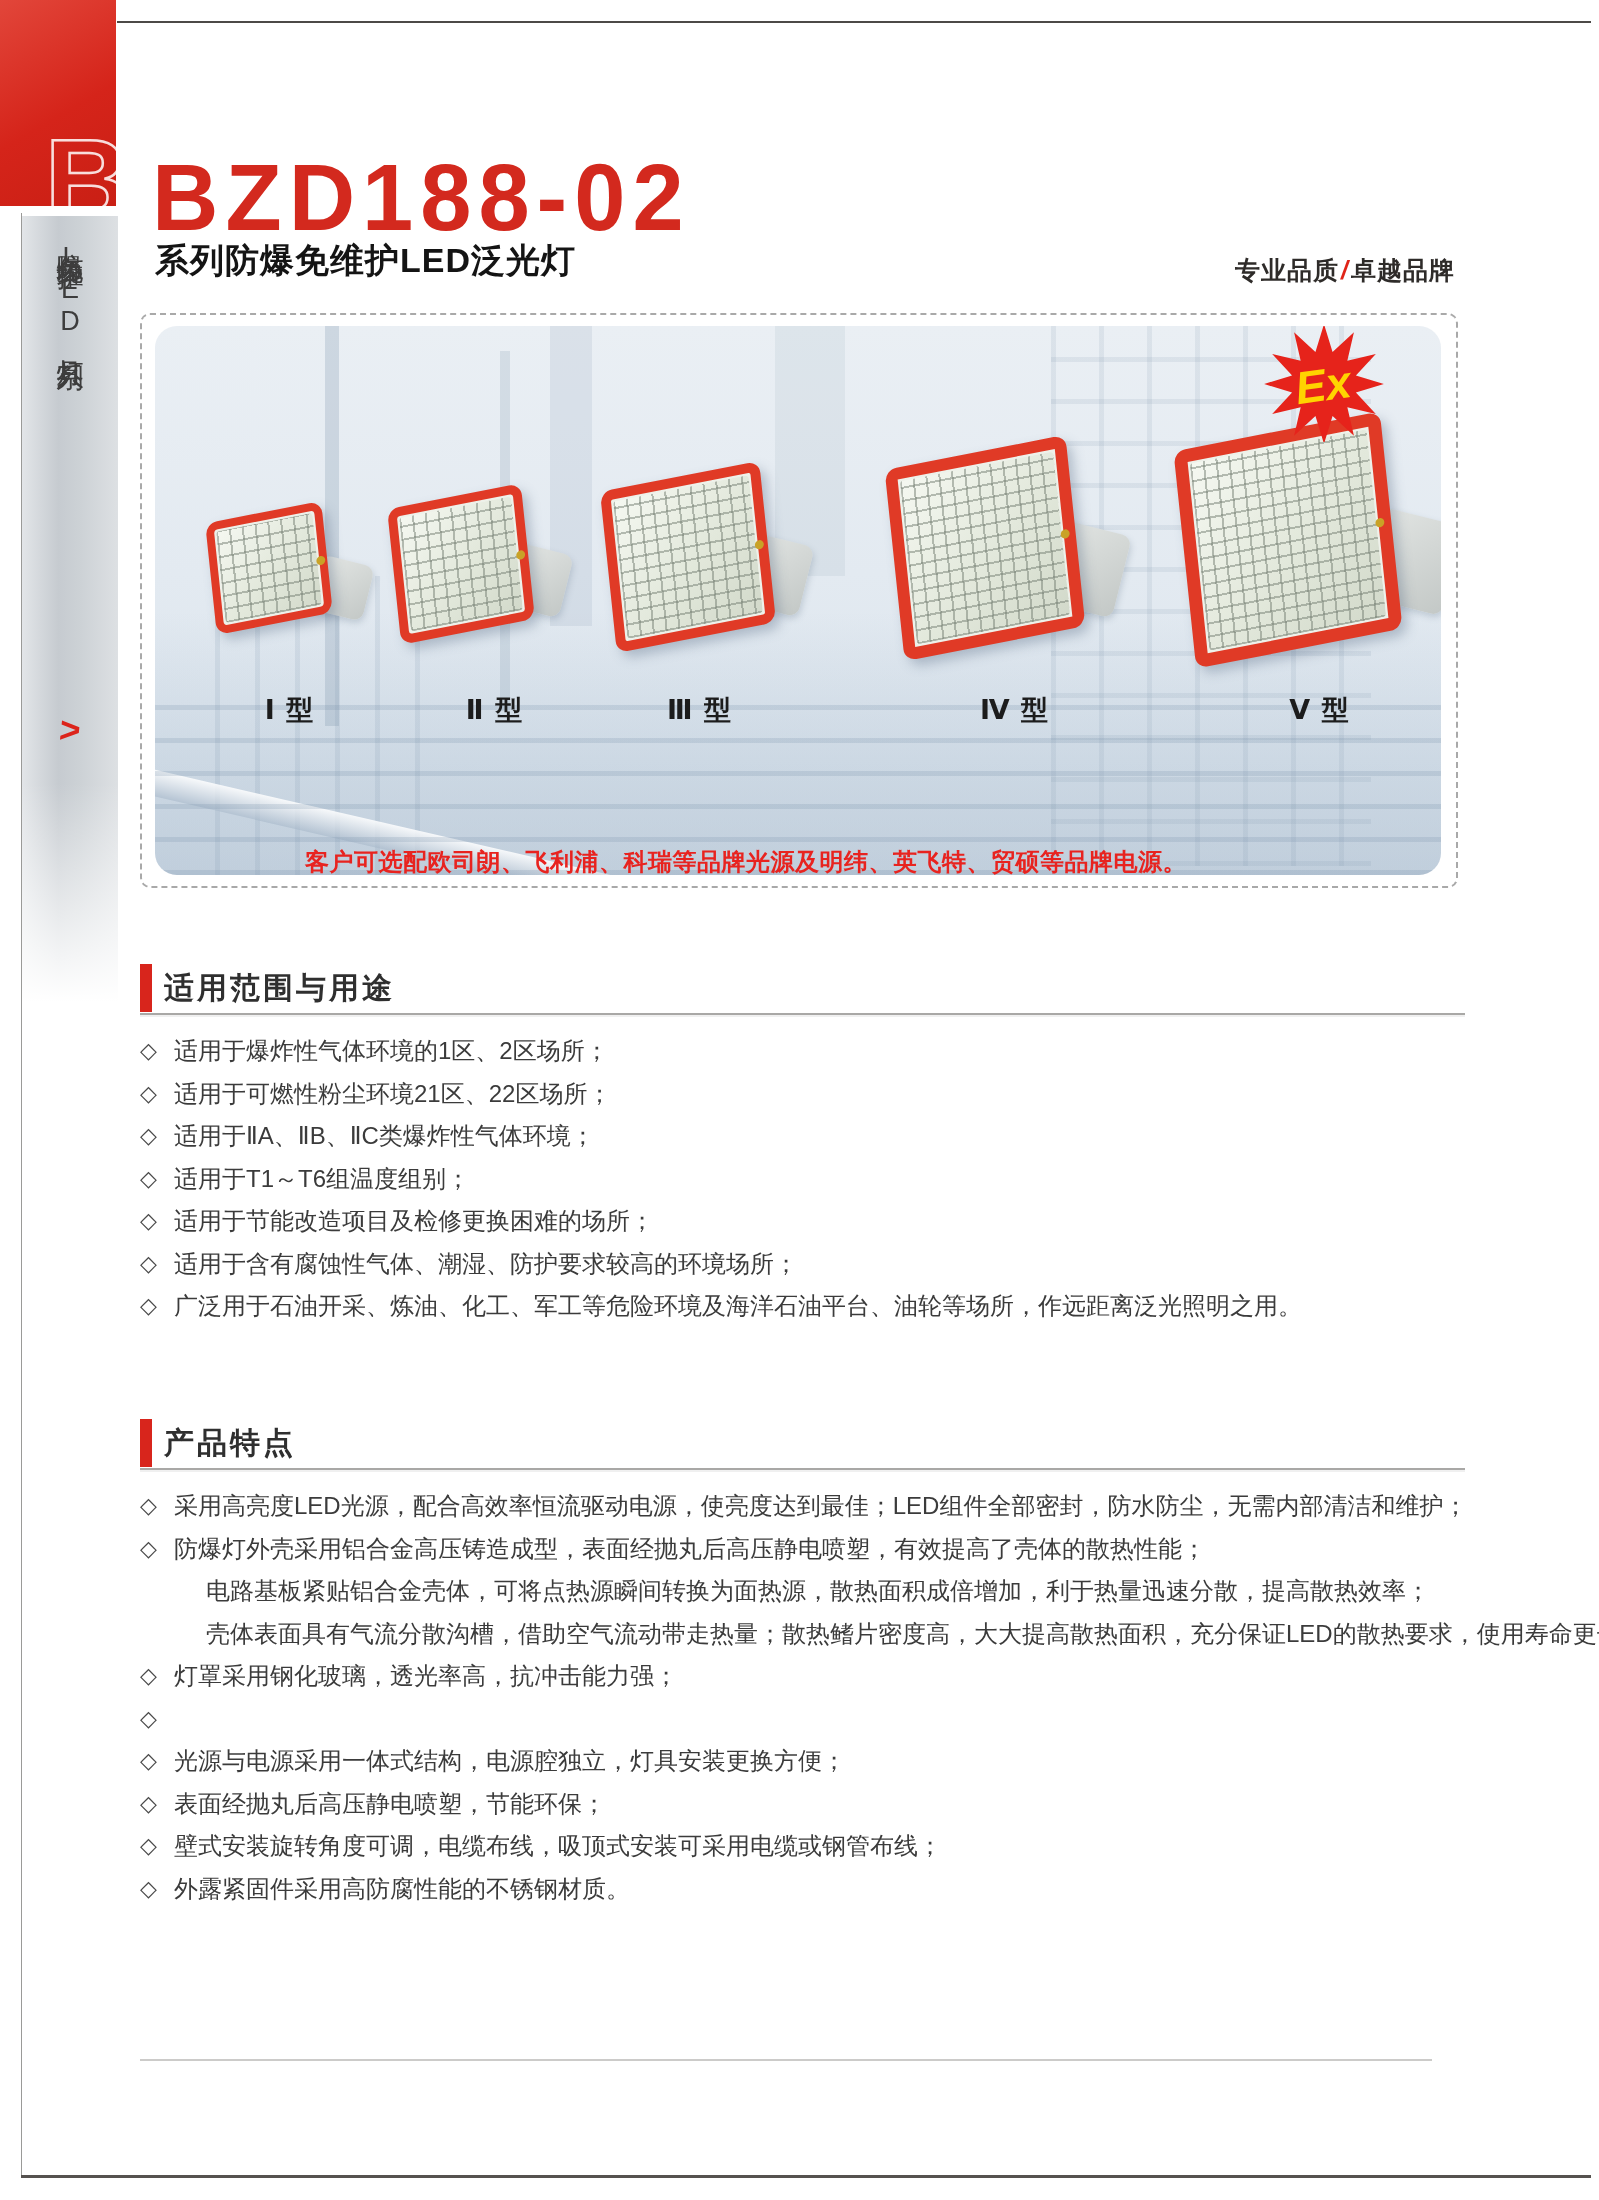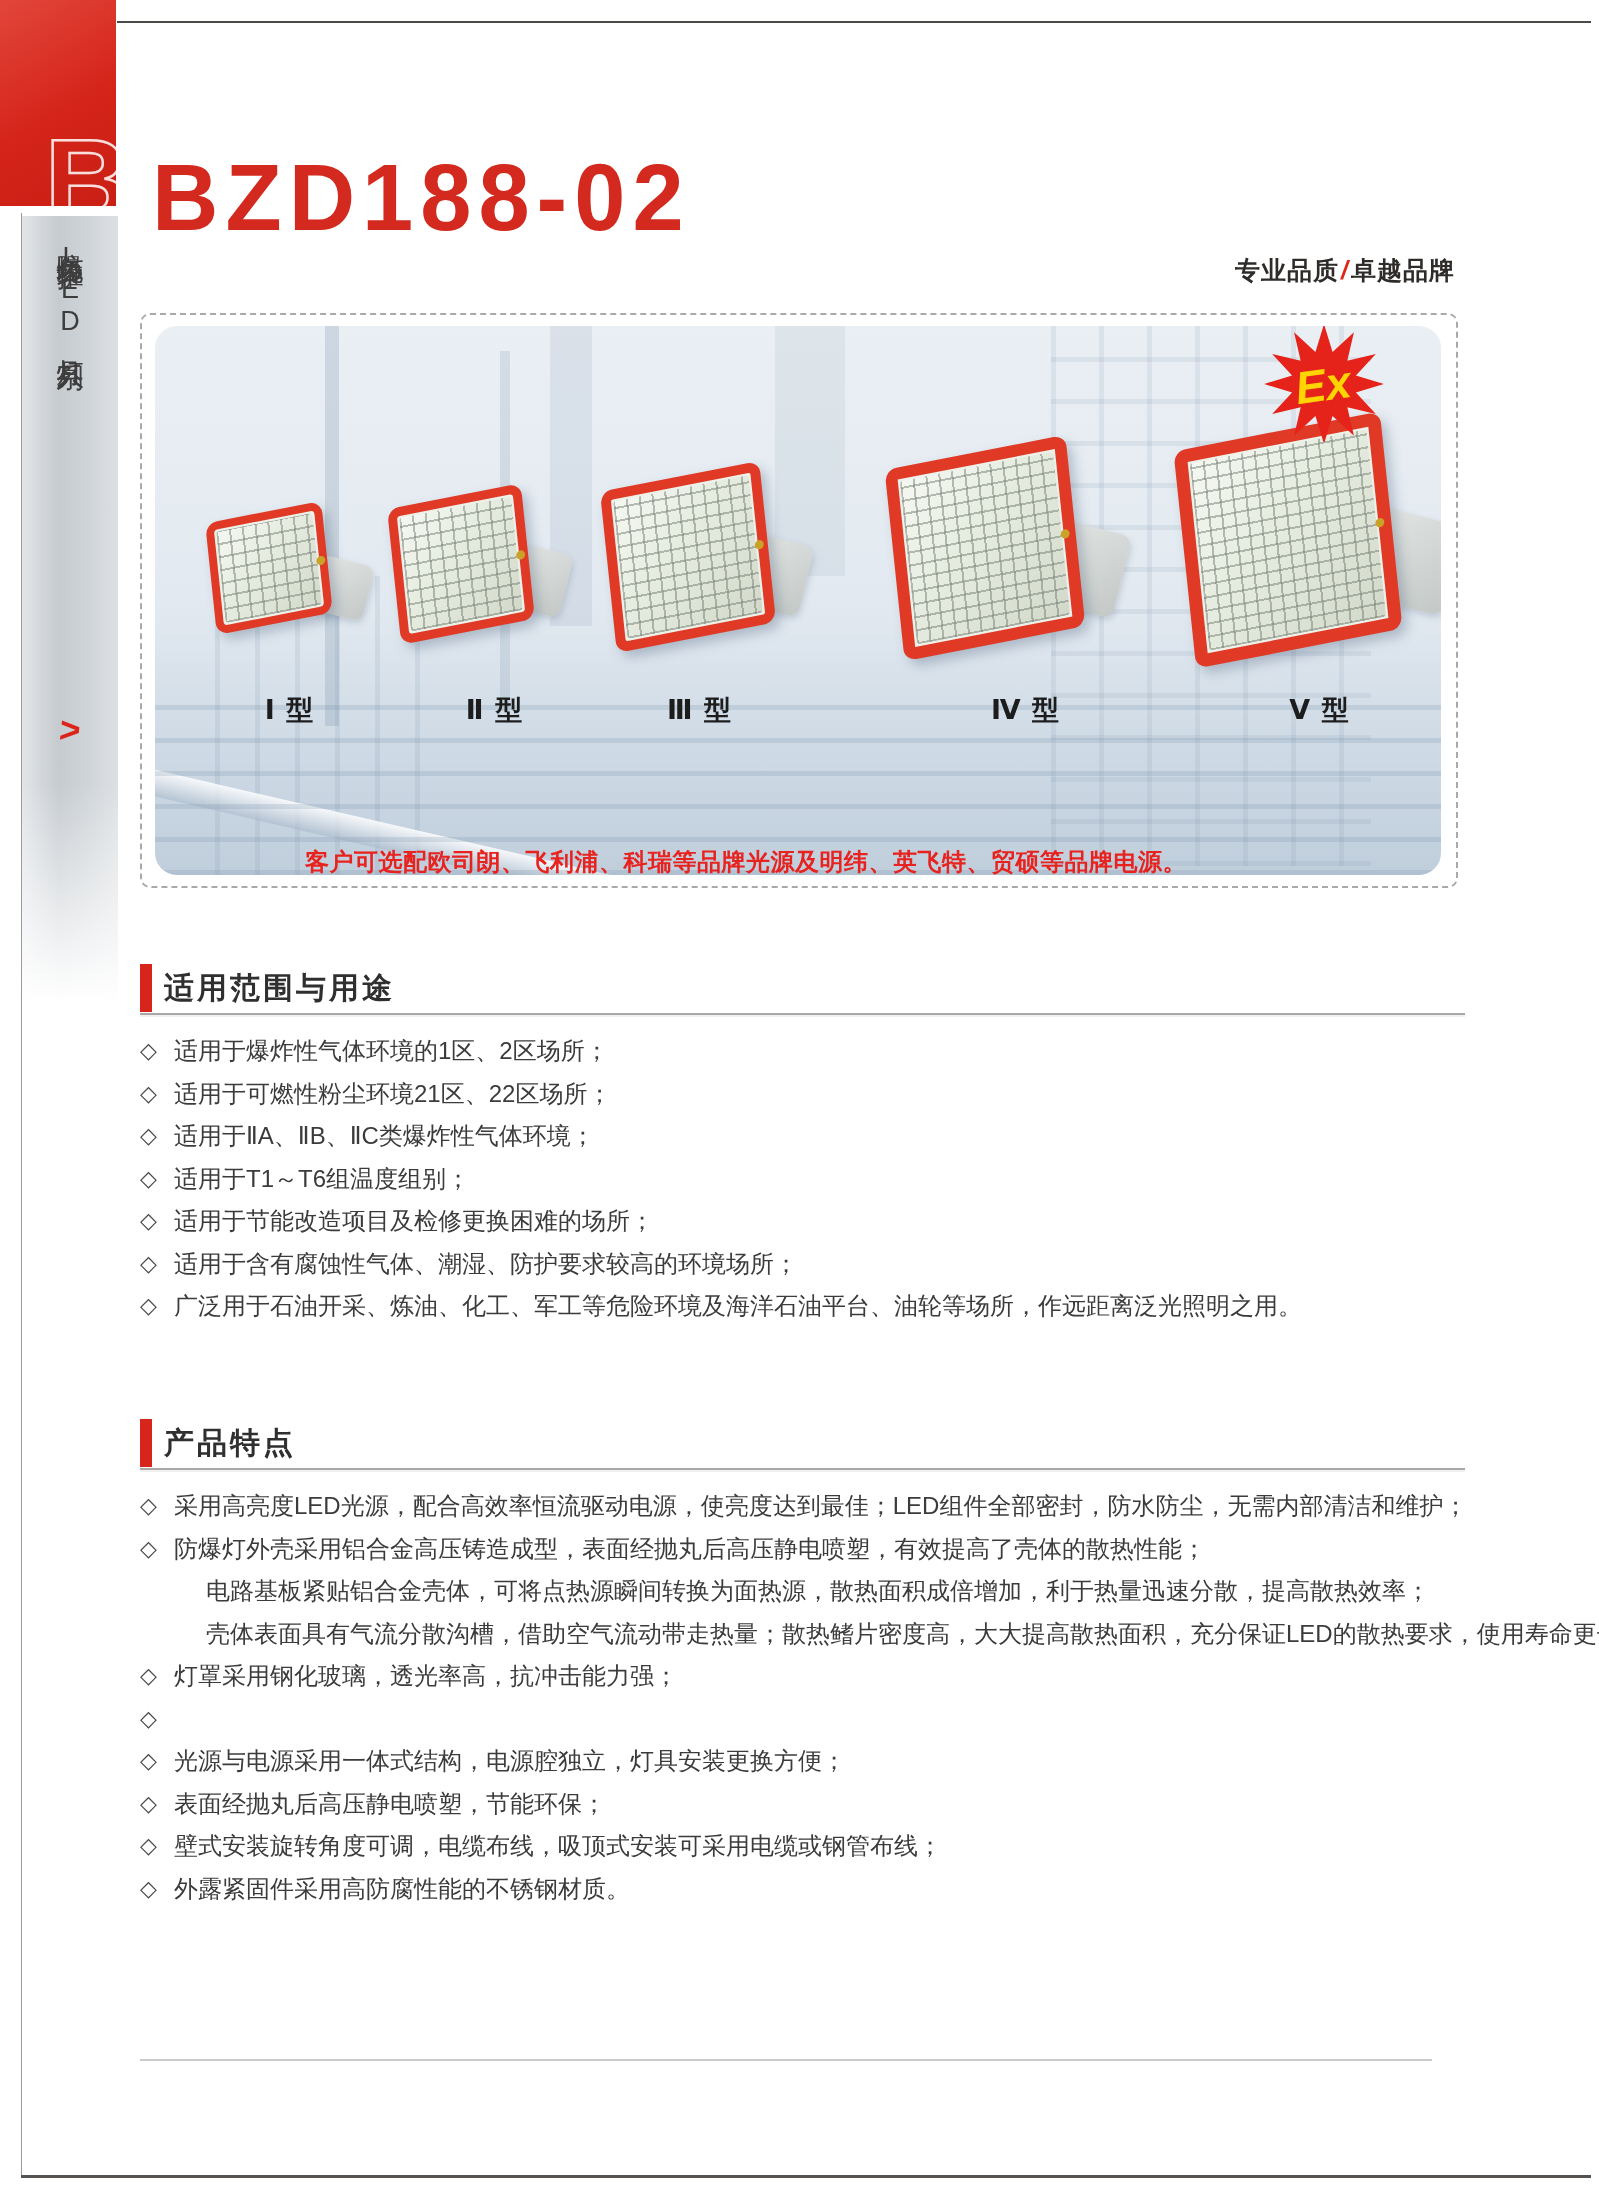--- a/index.html
+++ b/index.html
@@ -73,21 +73,21 @@
   .lamp::after{content:"";position:absolute;right:-6px;top:48%;width:9px;height:9px;border-radius:50%;
                background:#c9a227;}
   .l1{left:55px;top:186px;width:118px;height:112px;border-width:8px;}
   .l2{left:238px;top:170px;width:136px;height:136px;border-width:9px;}
   .l3{left:452px;top:150px;width:162px;height:162px;border-width:10px;}
   .l4{left:738px;top:126px;width:184px;height:192px;border-width:12px;}
   .l5{left:1028px;top:105px;width:210px;height:218px;border-width:13px;}
 
   .model-label{position:absolute;top:366px;transform:translateX(-50%);
                font-size:27px;font-weight:bold;color:#1c1c1c;letter-spacing:2px;white-space:nowrap;}
-  .ml1{left:135px;} .ml2{left:340px;} .ml3{left:545px;} .ml4{left:860px;margin-left:11px;} .ml5{left:1165px;}
+  .ml1{left:135px;} .ml2{left:340px;} .ml3{left:545px;} .ml4{left:860px;} .ml5{left:1165px;}
 
   .ex-badge{position:absolute;left:1105px;top:0px;width:128px;height:116px;}
   .hero-caption{position:absolute;left:150px;top:484px;font-size:24px;font-weight:bold;color:#e8231f;
                 letter-spacing:.5px;white-space:nowrap;margin-top:36px;}
 
   
   .section{position:absolute;left:140px;width:1325px;}
   .sec1{top:963px;} .sec2{top:1418px;}
   .sec-head{position:relative;height:50px;display:flex;align-items:center;padding-left:24px;
             font-size:30px;font-weight:bold;color:#2f2f2f;letter-spacing:3px;}
@@ -110,20 +110,21 @@
   <div class="border-top"></div>
   <div class="border-left"></div>
   <div class="border-bottom"></div>
 
   <div class="sidebar">
     <span class="sidebar-text">防爆免维护LED灯具系列</span>
     <span class="sidebar-arrow">&gt;</span>
   </div>
 
   <h1 class="title">BZD188-02</h1>
+  <h2 class="subtitle">系列防爆免维护LED泛光灯</h2>
   <div class="slogan">
     <span>专业品质</span><span class="slash">/</span><span>卓越品牌</span>
   </div>
 
   <div class="hero-frame"></div>
 
   <div class="hero-photo">
     <div class="bg bg3"></div>
     <div class="bg bg1"></div>
     <div class="bg bg2"></div>

